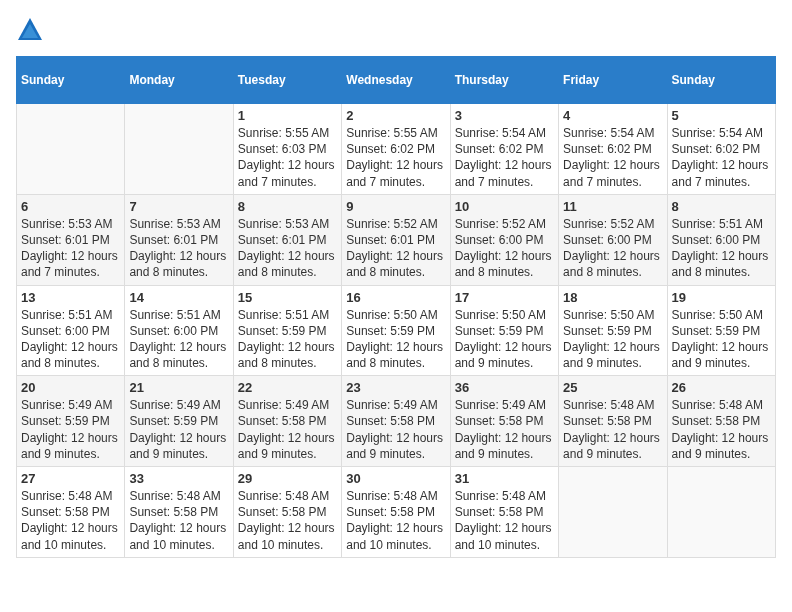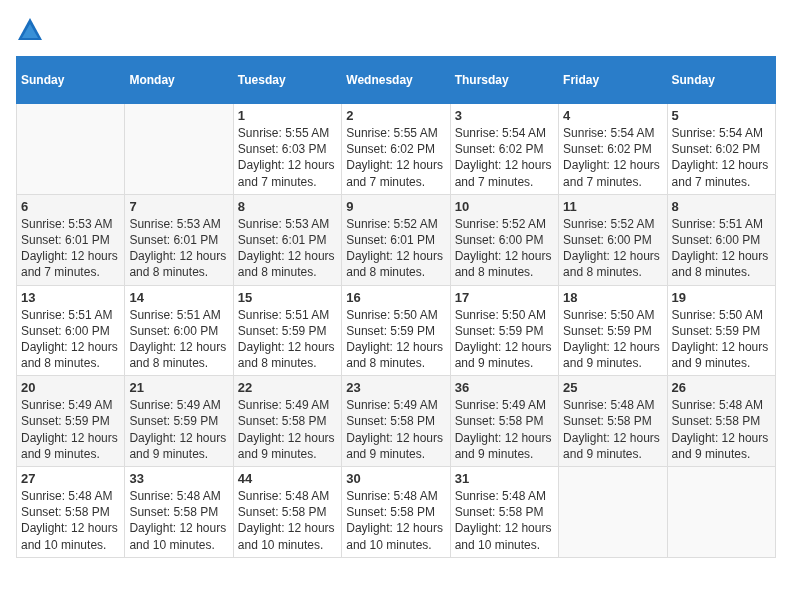--- a/index.html
+++ b/index.html
@@ -246,21 +246,21 @@
       <tr class="week-row">
         <td>
           <span class="day-number">27</span>
           <div class="day-info">Sunrise: 5:48 AM<br>Sunset: 5:58 PM<br>Daylight: 12 hours<br>and 10 minutes.</div>
         </td>
         <td>
           <span class="day-number">33</span>
           <div class="day-info">Sunrise: 5:48 AM<br>Sunset: 5:58 PM<br>Daylight: 12 hours<br>and 10 minutes.</div>
         </td>
         <td>
-          <span class="day-number">44</span>
+          <span class="day-number">29</span>
           <div class="day-info">Sunrise: 5:48 AM<br>Sunset: 5:58 PM<br>Daylight: 12 hours<br>and 10 minutes.</div>
         </td>
         <td>
           <span class="day-number">30</span>
           <div class="day-info">Sunrise: 5:48 AM<br>Sunset: 5:58 PM<br>Daylight: 12 hours<br>and 10 minutes.</div>
         </td>
         <td>
           <span class="day-number">31</span>
           <div class="day-info">Sunrise: 5:48 AM<br>Sunset: 5:58 PM<br>Daylight: 12 hours<br>and 10 minutes.</div>
         </td>

